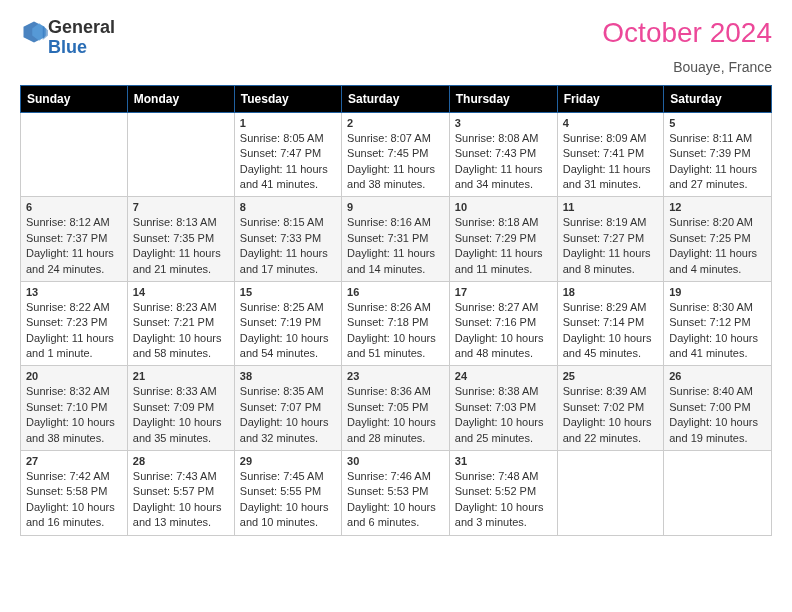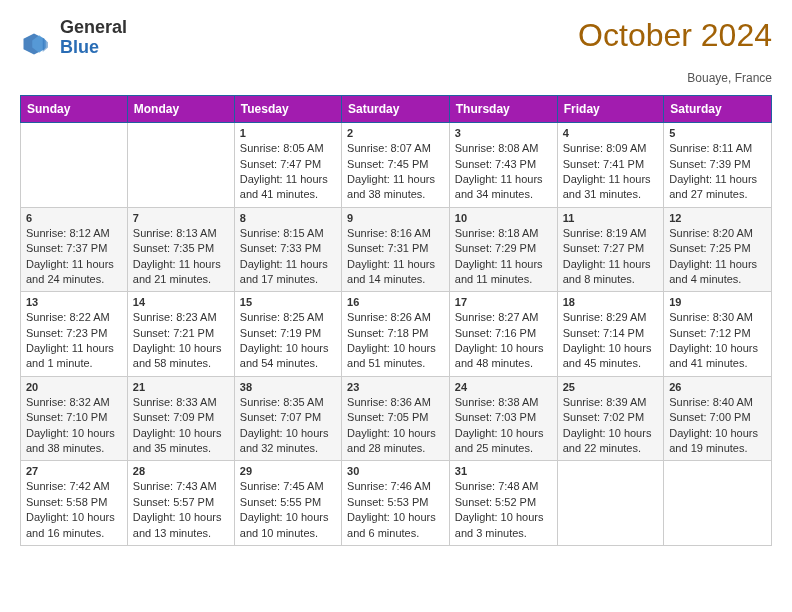--- a/index.html
+++ b/index.html
@@ -17,55 +17,55 @@
       padding: 18px 20px 12px 20px;
     }
     .header {
       display: flex;
       justify-content: space-between;
       align-items: flex-start;
       margin-bottom: 10px;
     }
     .logo {
       display: flex;
-      align-items: flex-end;
-      gap: 12px;
+      align-items: flex-start;
+      gap: 0;
     }
     .logo-text {
       font-size: 18px;
       font-weight: bold;
       line-height: 1.1;
     }
     .logo-general { color: #333; }
     .logo-blue { color: #2a6db5; }
     .logo-icon {
       width: 28px;
       height: 28px;
     }
     .title-block {
       text-align: right;
     }
     .month-title {
-      font-size: 32px;
+      font-size: 28px;
       font-weight: normal;
-      color: #a16207;
+      color: #ec4899;
       line-height: 1.1;
     }
     .location {
-      font-size: 12px;
+      font-size: 14px;
       color: #555;
-      margin-top: 18px;
+      margin-top: 10px;
     }
     .calendar {
       width: 100%;
       border-collapse: collapse;
       border: 1px solid #ccc;
     }
     .calendar th {
-      background: #a21caf;
+      background: #000000;
       color: #fff;
       font-size: 12px;
       font-weight: bold;
       text-align: left;
       padding: 6px 6px;
       border: 1px solid #2060a0;
     }
     .calendar td {
       vertical-align: top;
       border: 1px solid #ccc;

